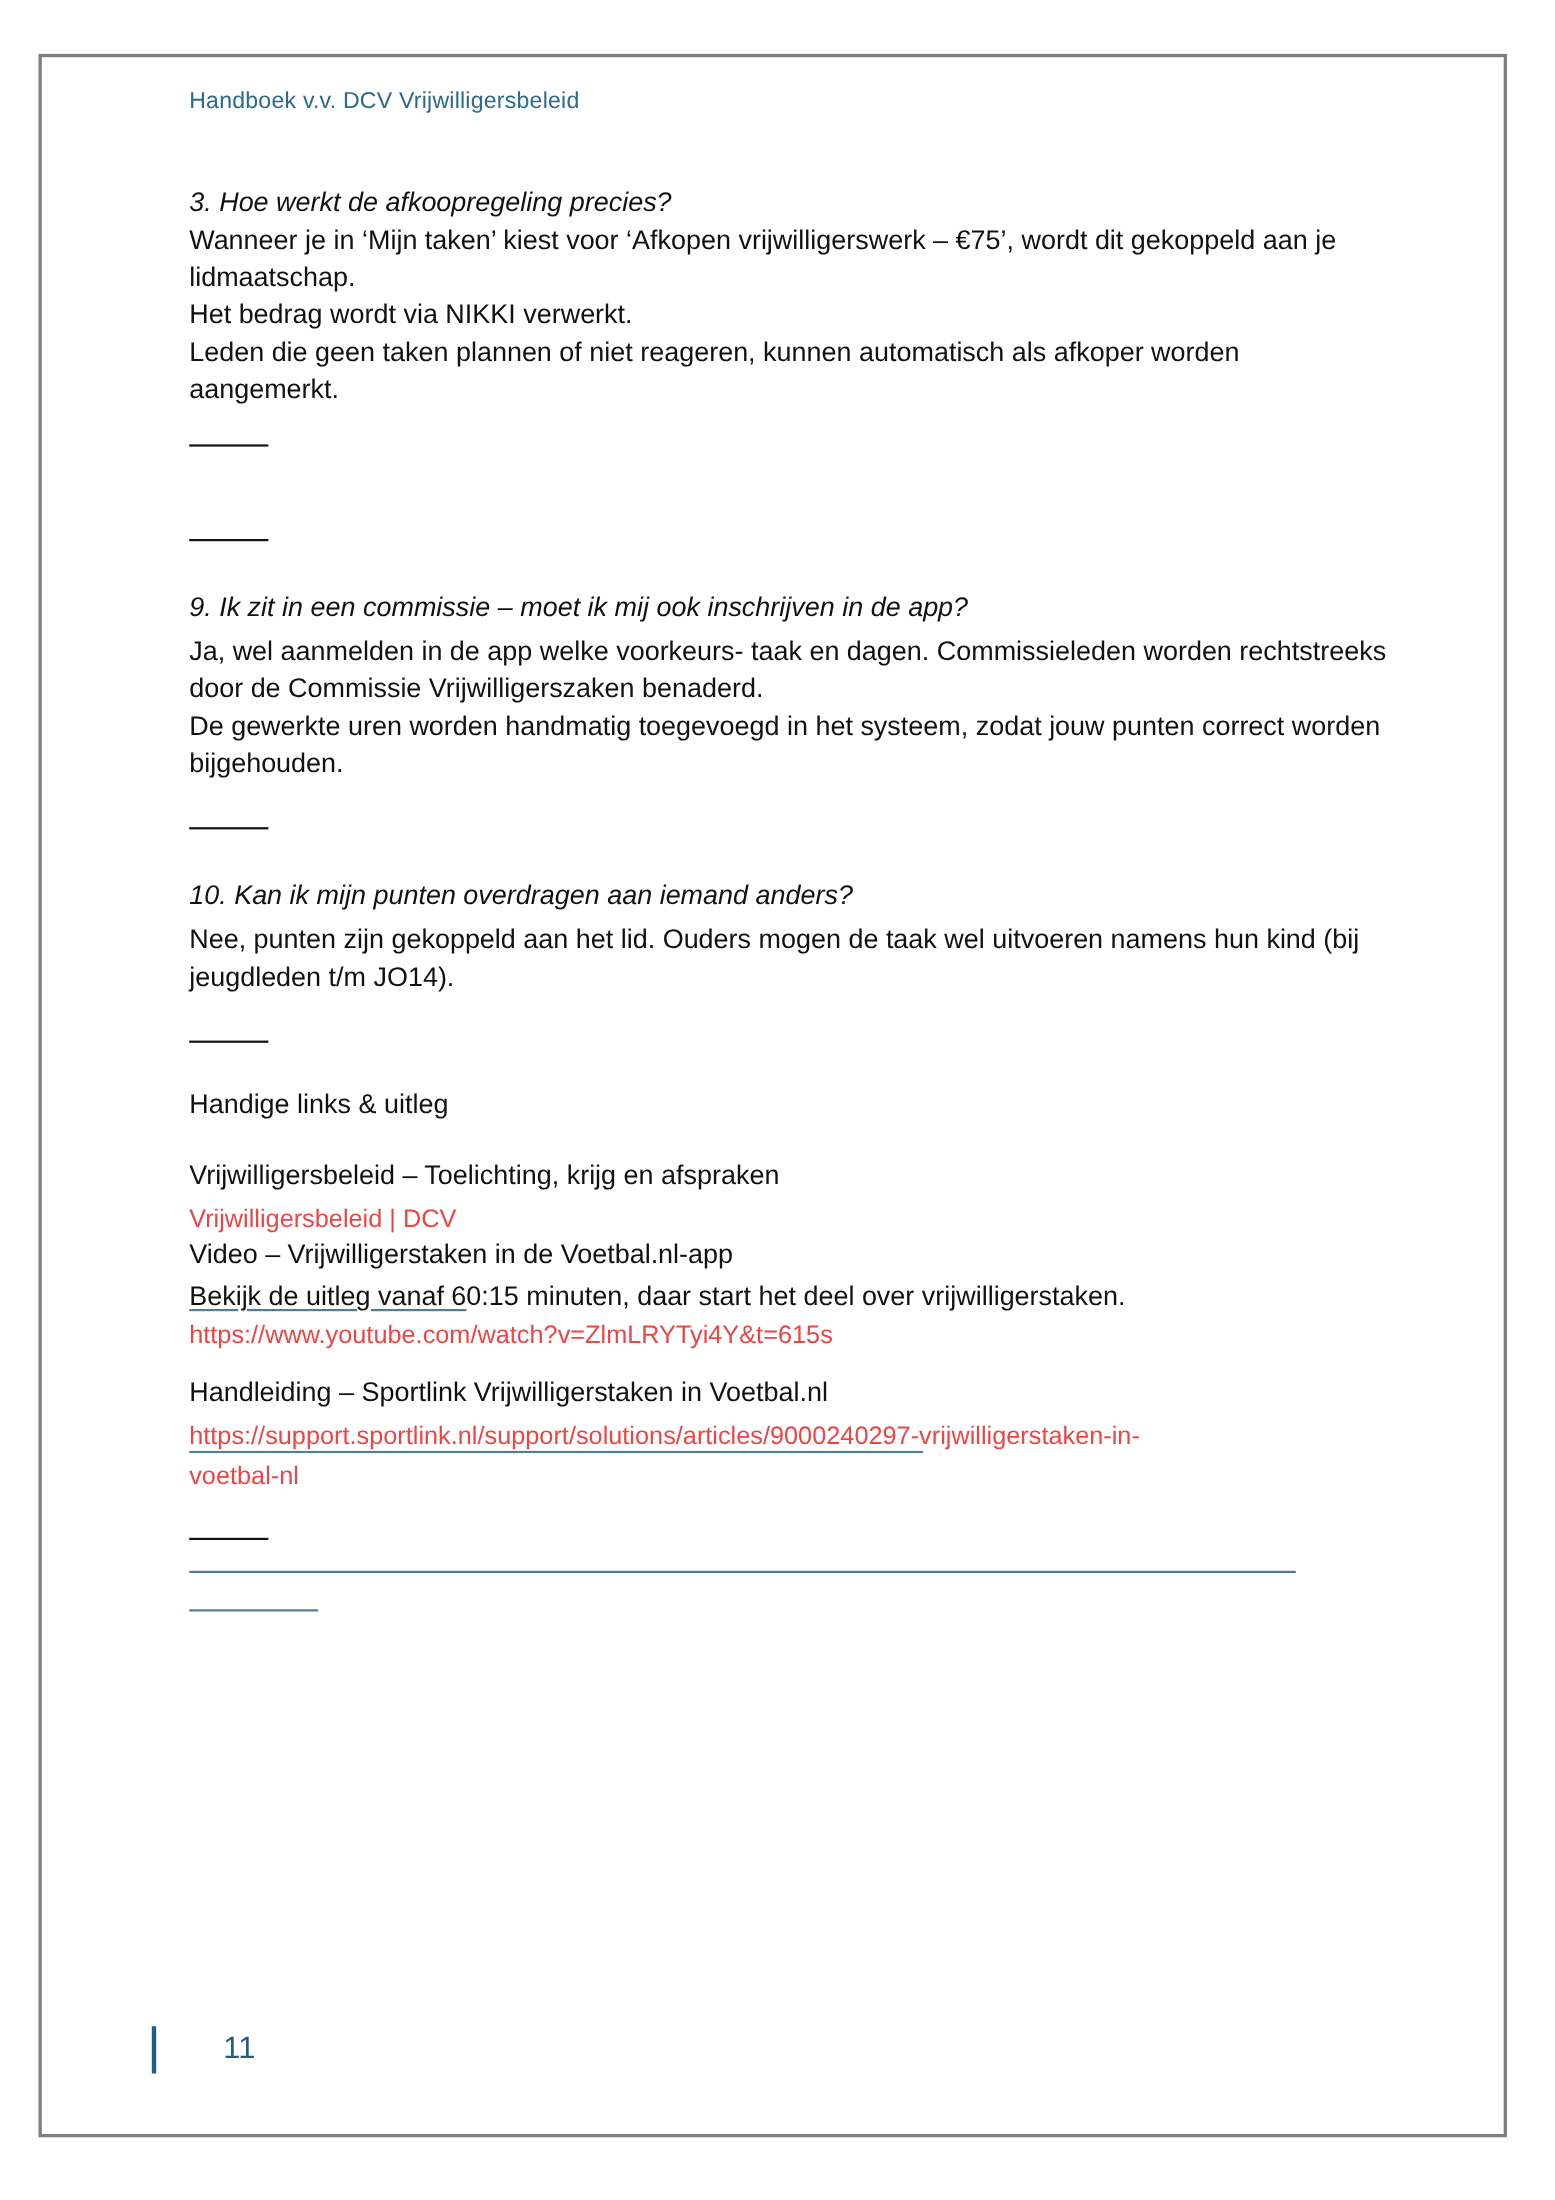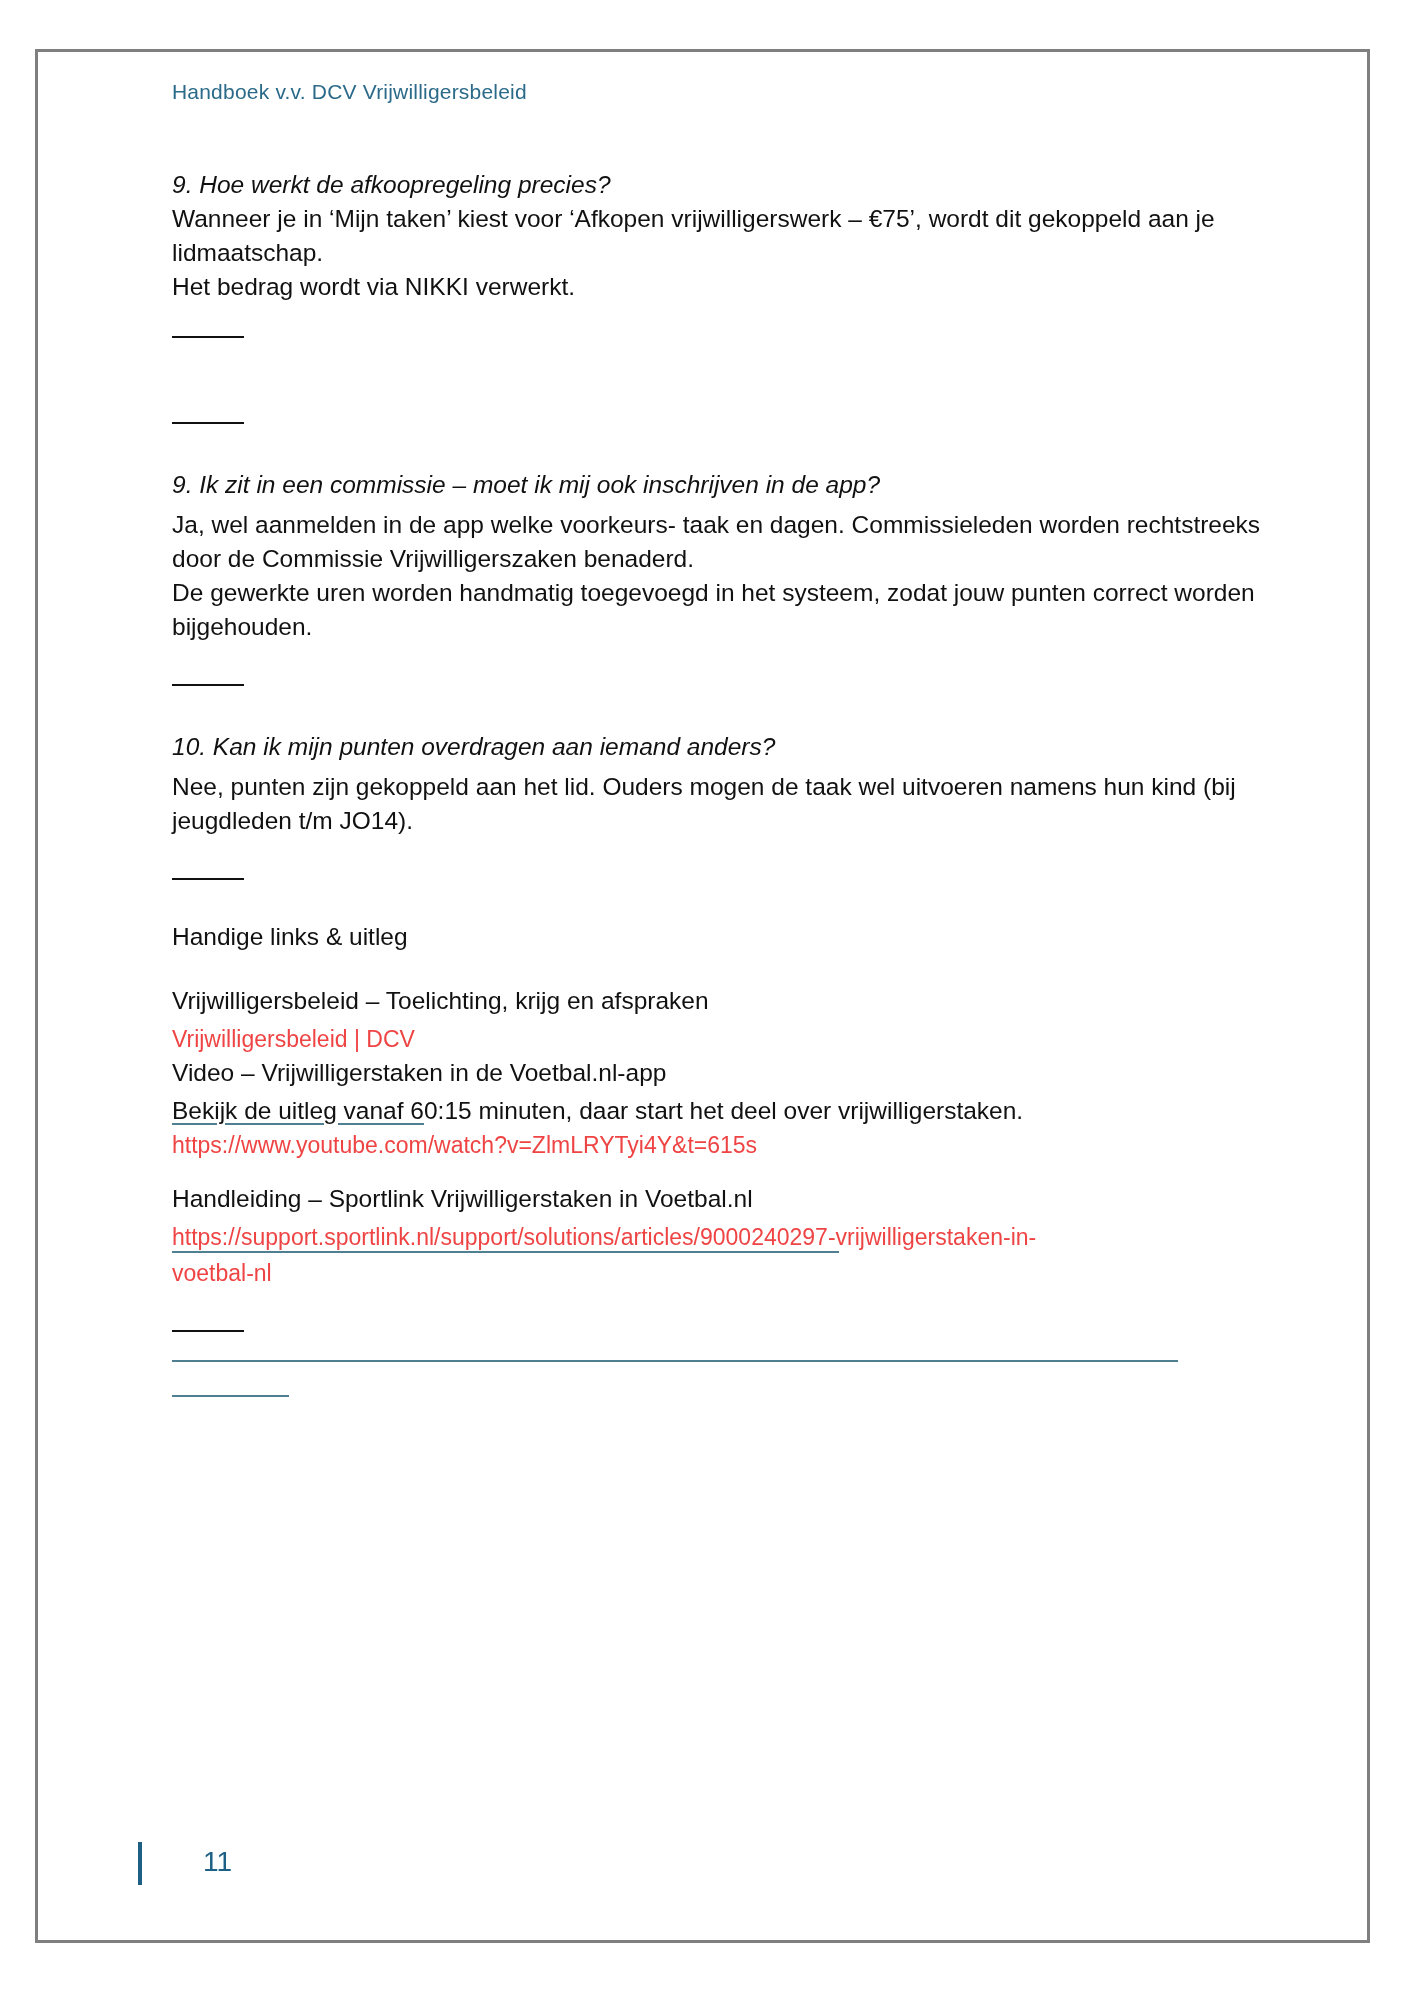--- a/index.html
+++ b/index.html
@@ -99,23 +99,24 @@
 </head>
 <body>
 
 <div class="page-frame"></div>
 
 <div class="running-header">Handboek v.v. DCV Vrijwilligersbeleid</div>
 
 <div class="content">
 
   <section class="q-block">
-    <p class="q-title">9. Hoe werkt de afkoopregeling precies?</p>
+    <p class="q-title">3. Hoe werkt de afkoopregeling precies?</p>
     <p class="q-body">Wanneer je in ‘Mijn taken’ kiest voor ‘Afkopen vrijwilligerswerk – €75’, wordt dit gekoppeld aan je lidmaatschap.</p>
     <p class="q-body">Het bedrag wordt via NIKKI verwerkt.</p>
+    <p class="q-body">Leden die geen taken plannen of niet reageren, kunnen automatisch als afkoper worden aangemerkt.</p>
   </section>
   <div style="height:32px"></div>
   <hr class="short-rule">
   <div style="height:44px"></div>
 
   <div style="height:40px"></div>
   <hr class="short-rule">
   <div style="height:44px"></div>
 
   <section class="q-block">

